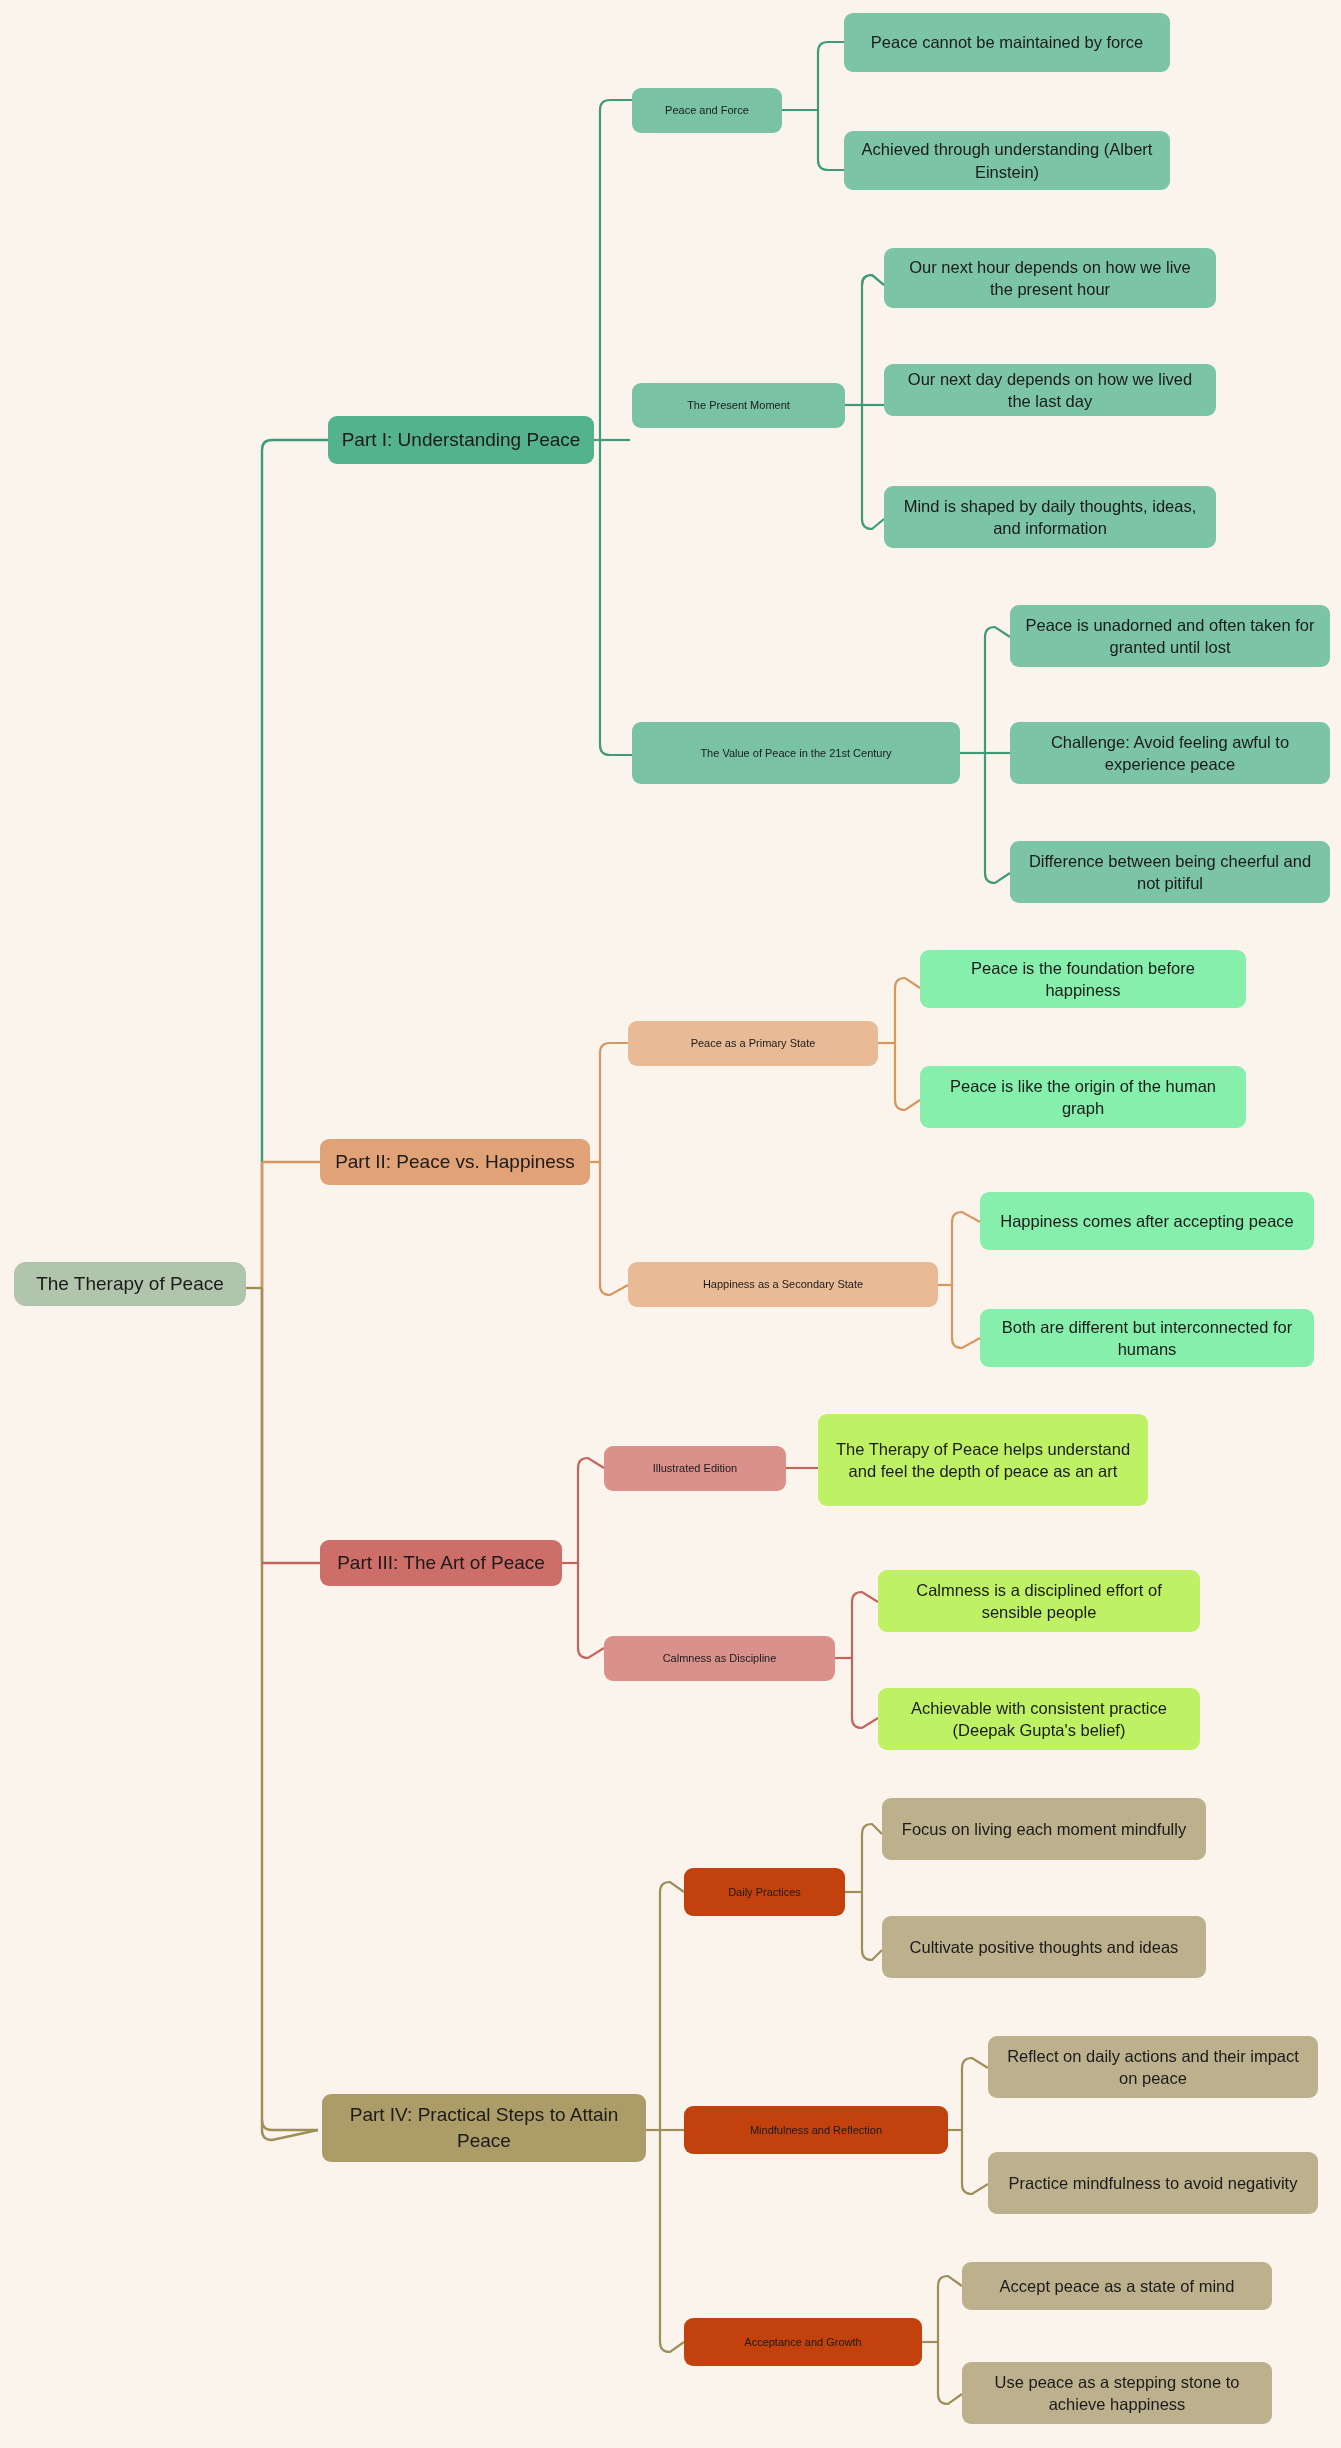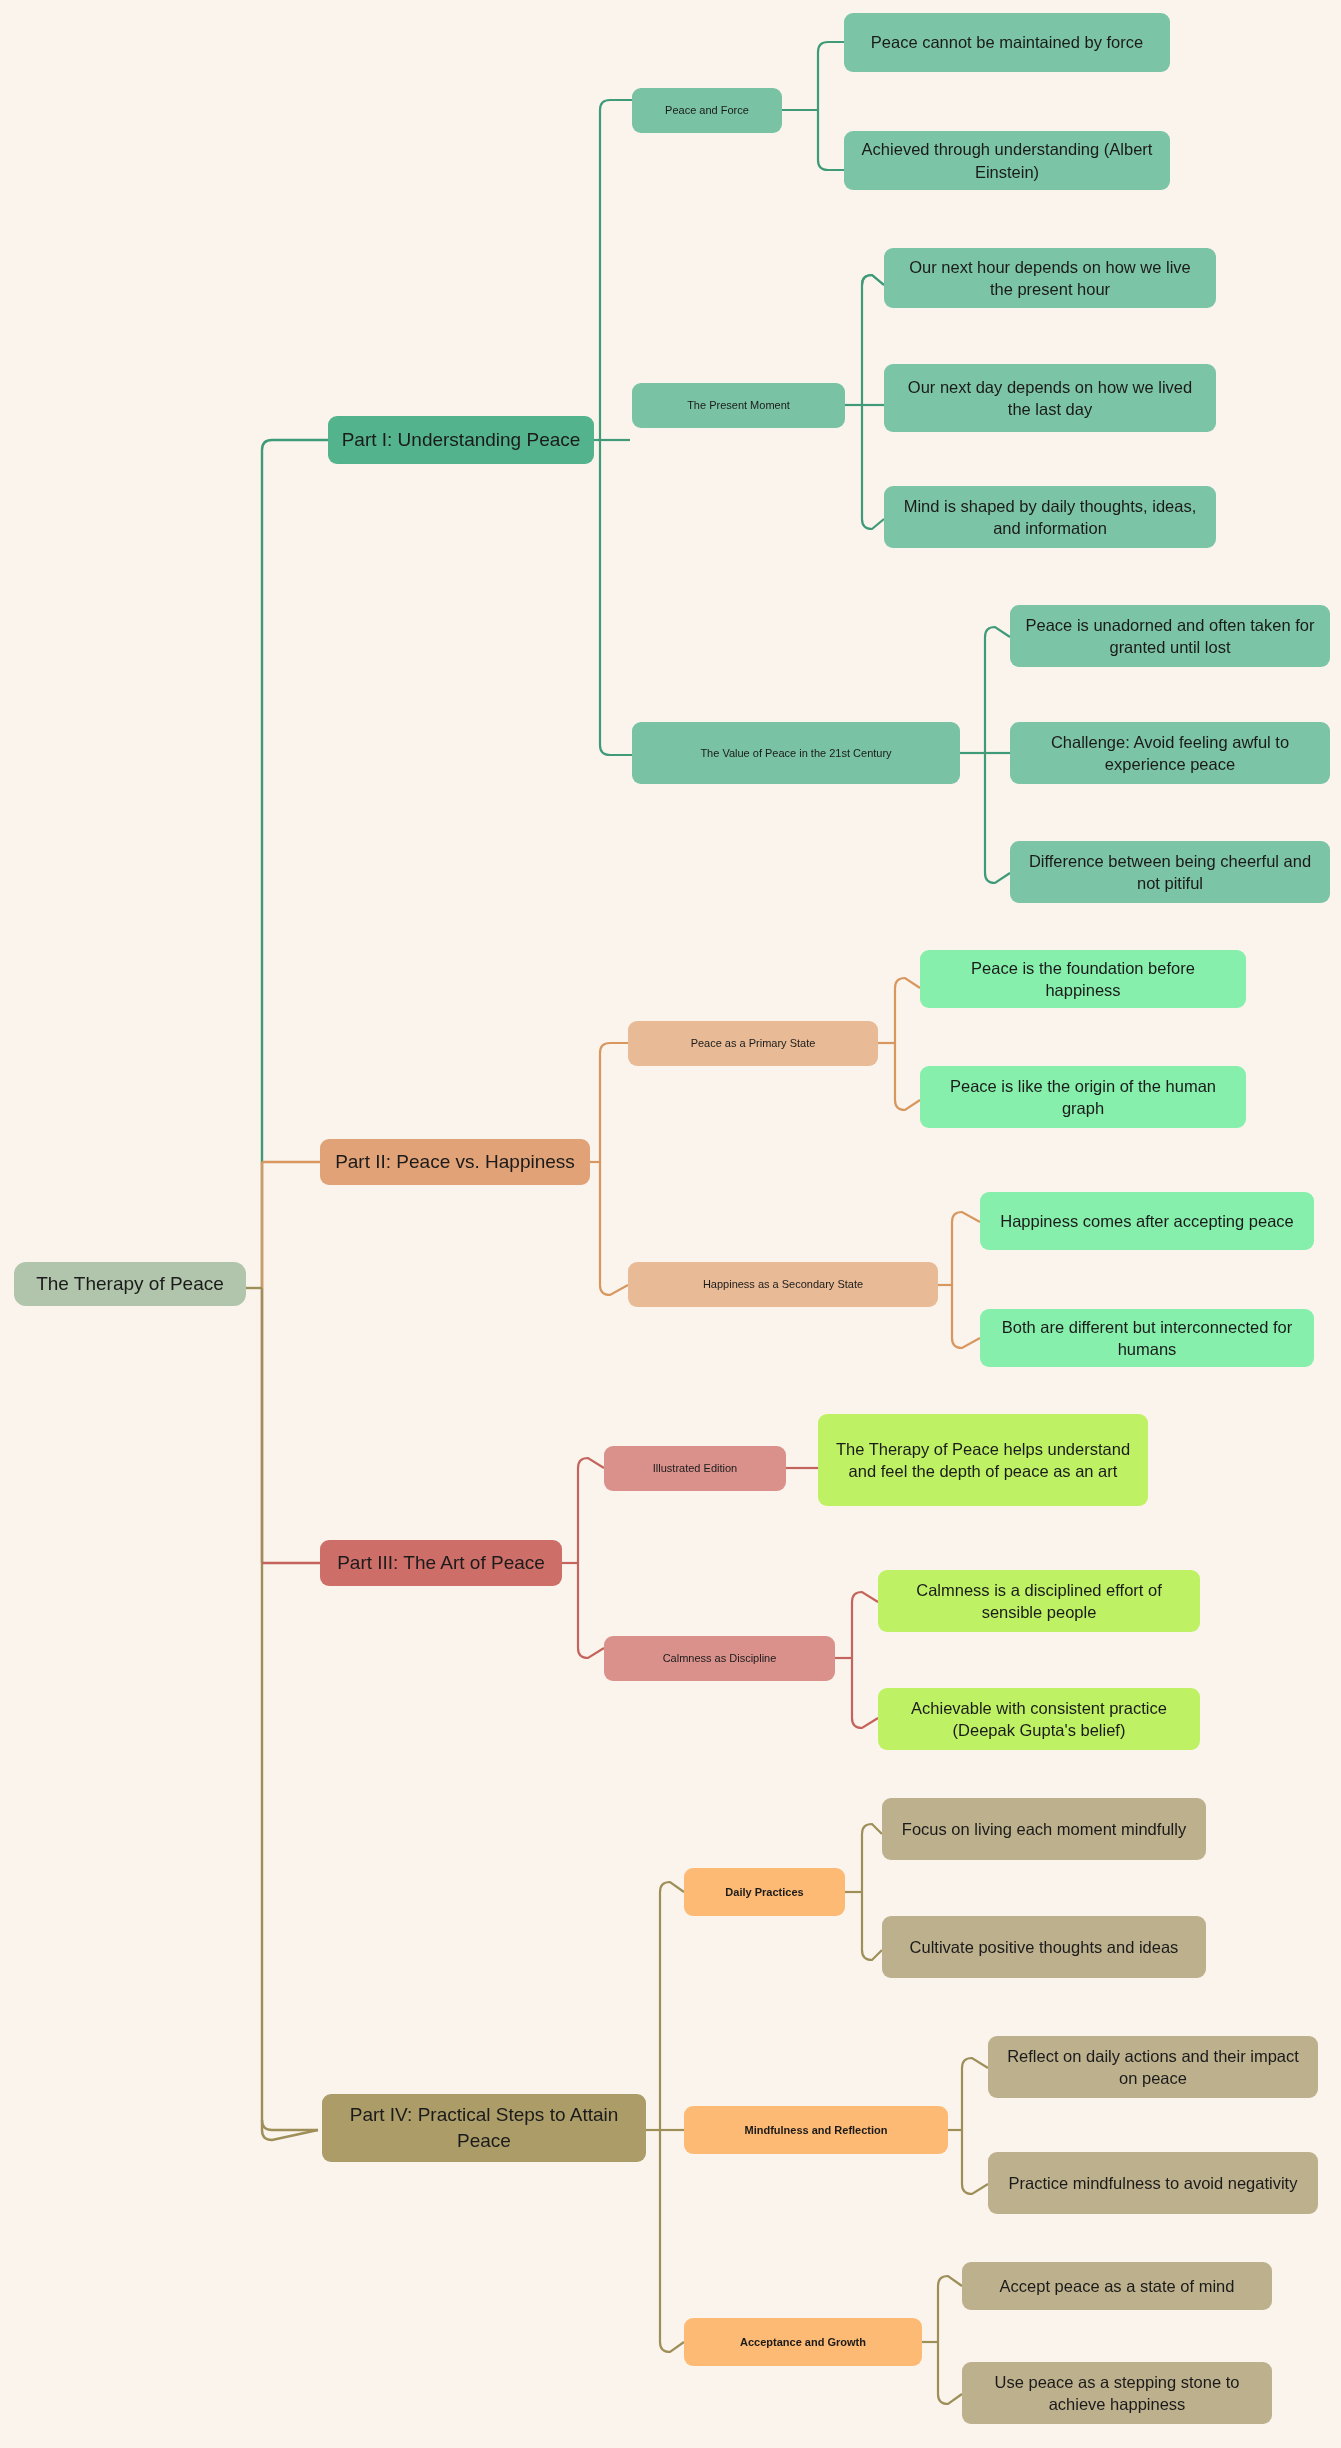--- a/index.html
+++ b/index.html
@@ -57,21 +57,21 @@
 
   .node.branch.b2 { background: #e0a276; }
   .node.sub.b2    { background: #e8bb96; }
   .node.leaf.b2   { background: #86efac; }
 
   .node.branch.b3 { background: #cd6e68; }
   .node.sub.b3    { background: #da918c; }
   .node.leaf.b3   { background: #bef264; }
 
   .node.branch.b4 { background: #ab9c68; }
-  .node.sub.b4    { background: #fdba74; font-weight: bold; }
+  .node.sub.b4    { background: #c2410c; }
   .node.leaf.b4   { background: #bdb08c; }
 
   .node span { display: block; }
 </style>
 </head>
 <body>
 
 <div id="mindmap">
 
   <svg class="links" viewBox="0 0 1341 2448">
@@ -178,21 +178,21 @@
   <div class="node leaf b1" style="left:844px; top:131px; width:326px; height:59px;">
     <span>Achieved through understanding (Albert Einstein)</span>
   </div>
 
   <div class="node sub b1" style="left:632px; top:383px; width:213px; height:45px;">
     <span>The Present Moment</span>
   </div>
   <div class="node leaf b1" style="left:884px; top:248px; width:332px; height:60px;">
     <span>Our next hour depends on how we live the present hour</span>
   </div>
-  <div class="node leaf b1" style="left:884px; top:364px; width:332px; height:68px;">
+  <div class="node leaf b1" style="left:884px; top:364px; width:332px; height:52px;">
     <span>Our next day depends on how we lived the last day</span>
   </div>
   <div class="node leaf b1" style="left:884px; top:486px; width:332px; height:62px;">
     <span>Mind is shaped by daily thoughts, ideas, and information</span>
   </div>
 
   <div class="node sub b1" style="left:632px; top:722px; width:328px; height:62px;">
     <span>The Value of Peace in the 21st Century</span>
   </div>
   <div class="node leaf b1" style="left:1010px; top:605px; width:320px; height:62px;">

